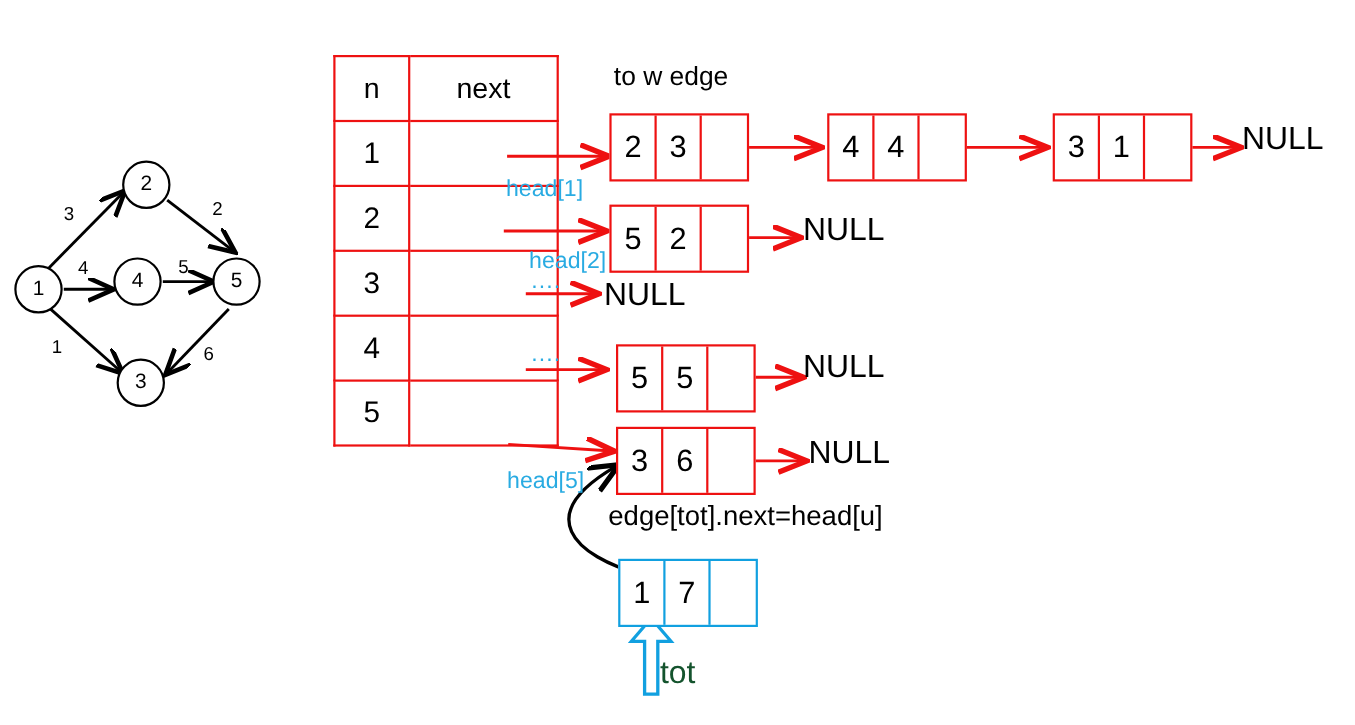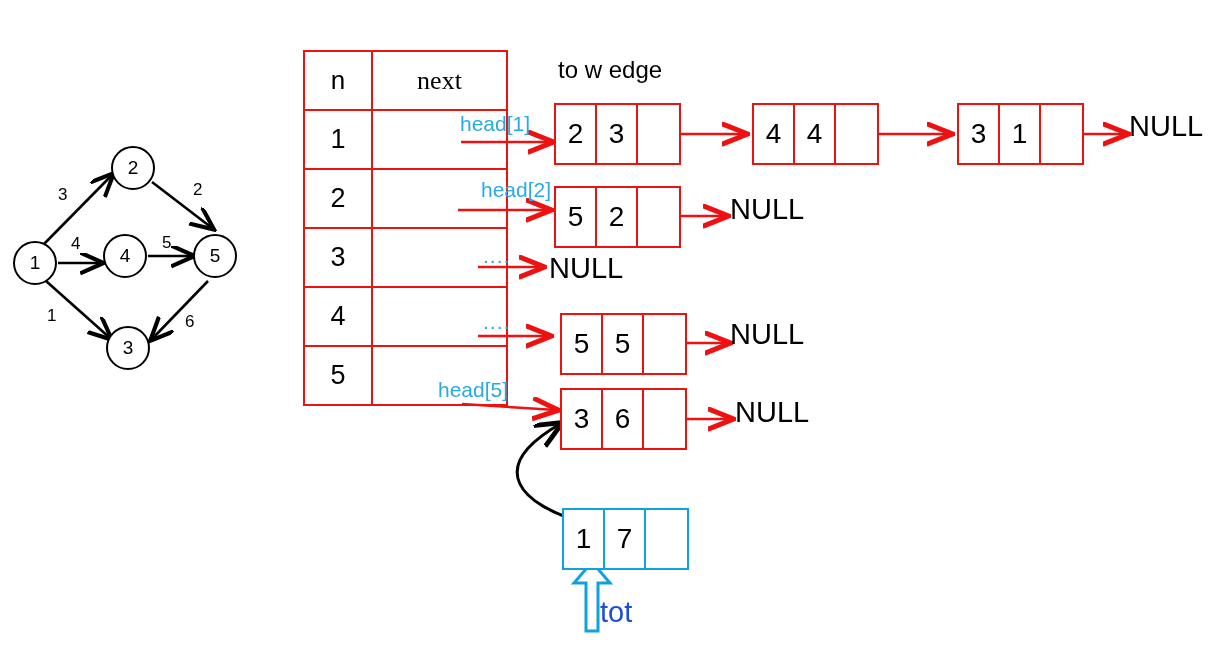--- a/index.html
+++ b/index.html
@@ -51,21 +51,21 @@
   }
   .rtable td {
     border: 2.5px solid #ee1111;
     text-align: center;
     vertical-align: middle;
     color: #000;
     font-size: 27px;
     padding: 0;
   }
   .rtable td.c-n { width: 66px; height: 57px; }
-  .rtable td.c-next { width: 133px; height: 57px; font-family: Liberation Serif, serif; }
+  .rtable td.c-next { width: 133px; height: 57px; }
   .rtable td.hdr { font-size: 26px; }
 
   
   .lnode {
     position: absolute;
     display: flex;
     border: 2.5px solid #ee1111;
     box-sizing: border-box;
     height: 62px;
     background: #fff;
@@ -88,20 +88,21 @@
     position: absolute;
     font-size: 29px;
     color: #000;
     white-space: nowrap;
   }
   .head-label {
     position: absolute;
     font-size: 21px;
     color: #29abe2;
     white-space: nowrap;
+    margin-top: 48px;
   }
   .dots-label {
     position: absolute;
     font-size: 21px;
     color: #29abe2;
     letter-spacing: 1px;
     white-space: nowrap;
   }
   .col-header {
     position: absolute;
@@ -111,21 +112,21 @@
   }
   .code-label {
     position: absolute;
     font-size: 25px;
     color: #000;
     white-space: nowrap;
   }
   .tot-label {
     position: absolute;
     font-size: 29px;
-    color: #1d4ed8;
+    color: #14532d;
     white-space: nowrap;
   }
 </style>
 </head>
 <body>
 
 <div id="canvas">
 
   <svg class="layer" viewBox="0 0 1232 659">
     <defs>
@@ -219,21 +220,21 @@
     </tr>
   </tbody>
     </table>
 
   <div class="col-header" style="left:558px; top:56px;">to  w  edge</div>
 
   <div class="head-label" style="left:460px; top:112px;">head[1]</div>
   <div class="head-label" style="left:481px; top:178px;">head[2]</div>
   <div class="dots-label" style="left:483px; top:244px;">....</div>
   <div class="dots-label" style="left:483px; top:310px;">....</div>
-  <div class="head-label" style="left:438px; top:378px;text-align:center;">head[5]</div>
+  <div class="head-label" style="left:461px; top:378px;text-align:center;">head[5]</div>
 
   <div class="lnode" style="left:554px; top:103px;">
     <div class="cell">2</div>
     <div class="cell">3</div>
     <div class="cell"></div>
   </div>
   <div class="lnode" style="left:752px; top:103px;">
     <div class="cell">4</div>
     <div class="cell">4</div>
     <div class="cell"></div>
@@ -261,20 +262,21 @@
   </div>
   <div class="null-text" style="left:730px; top:318px;">NULL</div>
 
   <div class="lnode" style="left:560px; top:388px;">
     <div class="cell">3</div>
     <div class="cell">6</div>
     <div class="cell"></div>
   </div>
   <div class="null-text" style="left:735px; top:396px;">NULL</div>
 
+  <div class="code-label" style="left:553px; top:455px;">edge[tot].next=head[u]</div>
 
   <div class="lnode blue" style="left:562px; top:508px;">
     <div class="cell">1</div>
     <div class="cell">7</div>
     <div class="cell"></div>
   </div>
 
   <div class="tot-label" style="left:600px; top:596px;">tot</div>
 
 </div>

